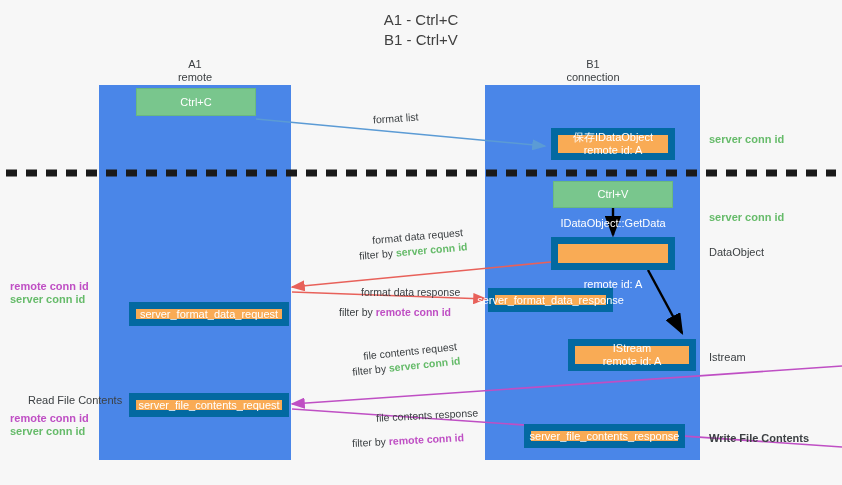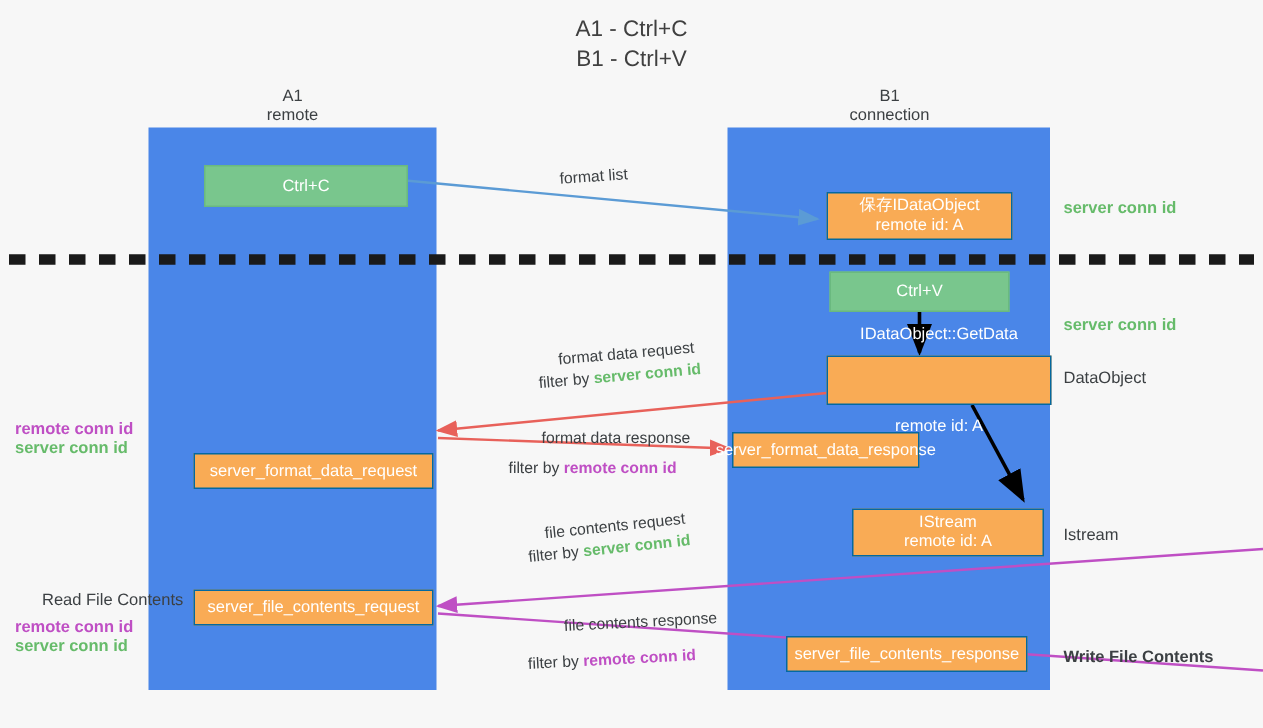--- a/index.html
+++ b/index.html
@@ -24,21 +24,21 @@
   .lane-head{
     position:absolute;text-align:center;font-size:11px;line-height:13px;color:#3c4043;
     width:160px;
   }
 
   .node{
     position:absolute;box-sizing:border-box;
     display:flex;flex-direction:column;align-items:center;justify-content:center;
     color:#ffffff;font-size:11px;line-height:13px;text-align:center;
   }
-  .orange{background:#f9ab55;border:1px solid #0369a1;}
+  .orange{background:#f9ab55;border:7px solid #0369a1;}
   .green{background:#75c588;background:#76c893;border:1px solid #6ab97f;}
   .green{background:#79c68d;}
 
   .side{
     position:absolute;font-size:11px;line-height:14px;
   }
   .green-t{color:#5fb878;color:#66bb6a;font-weight:bold;}
   .magenta-t{color:#c050c0;color:#bf4fc4;font-weight:bold;}
   .dark-t{color:#3c4043;}
 
@@ -98,34 +98,34 @@
 
     <line x1="292" y1="292" x2="486" y2="299" stroke="#e8615a" stroke-width="1.6" marker-end="url(#ah-red)"></line>
 
     <line x1="842" y1="366" x2="292" y2="404" stroke="#bf4fc4" stroke-width="1.6" marker-end="url(#ah-magenta)"></line>
 
     <line x1="292" y1="409" x2="842" y2="447" stroke="#bf4fc4" stroke-width="1.6"></line>
 
     <line x1="6" y1="173" x2="836" y2="173" stroke="#1a1a1a" stroke-width="7" stroke-dasharray="11 9"></line>
   </svg>
 
-  <div class="node green" style="left:136px;top:110px;width:136px;height:28px;">
+  <div class="node green" style="left:136px;top:88px;width:120px;height:28px;">
     <span>Ctrl+C</span>
   </div>
 
   <div class="node orange" style="left:551px;top:128px;width:124px;height:32px;">
     <span>保存IDataObject</span>
     <span>remote id: A</span>
   </div>
 
   <div class="node green" style="left:553px;top:181px;width:120px;height:27px;">
     <span>Ctrl+V</span>
   </div>
 
-  <div class="node orange" style="left:551px;top:237px;width:150px;height:33px;gap:48px;">
+  <div class="node orange" style="left:551px;top:237px;width:124px;height:33px;gap:48px;">
     <span>IDataObject::GetData</span>
     <span>remote id: A</span>
   </div>
 
   <div class="node orange" style="left:129px;top:275px;width:160px;height:24px;margin-top:27px;">
     <span>server_format_data_request</span>
   </div>
 
   <div class="node orange" style="left:488px;top:288px;width:125px;height:24px;">
     <span>server_format_data_response</span>

